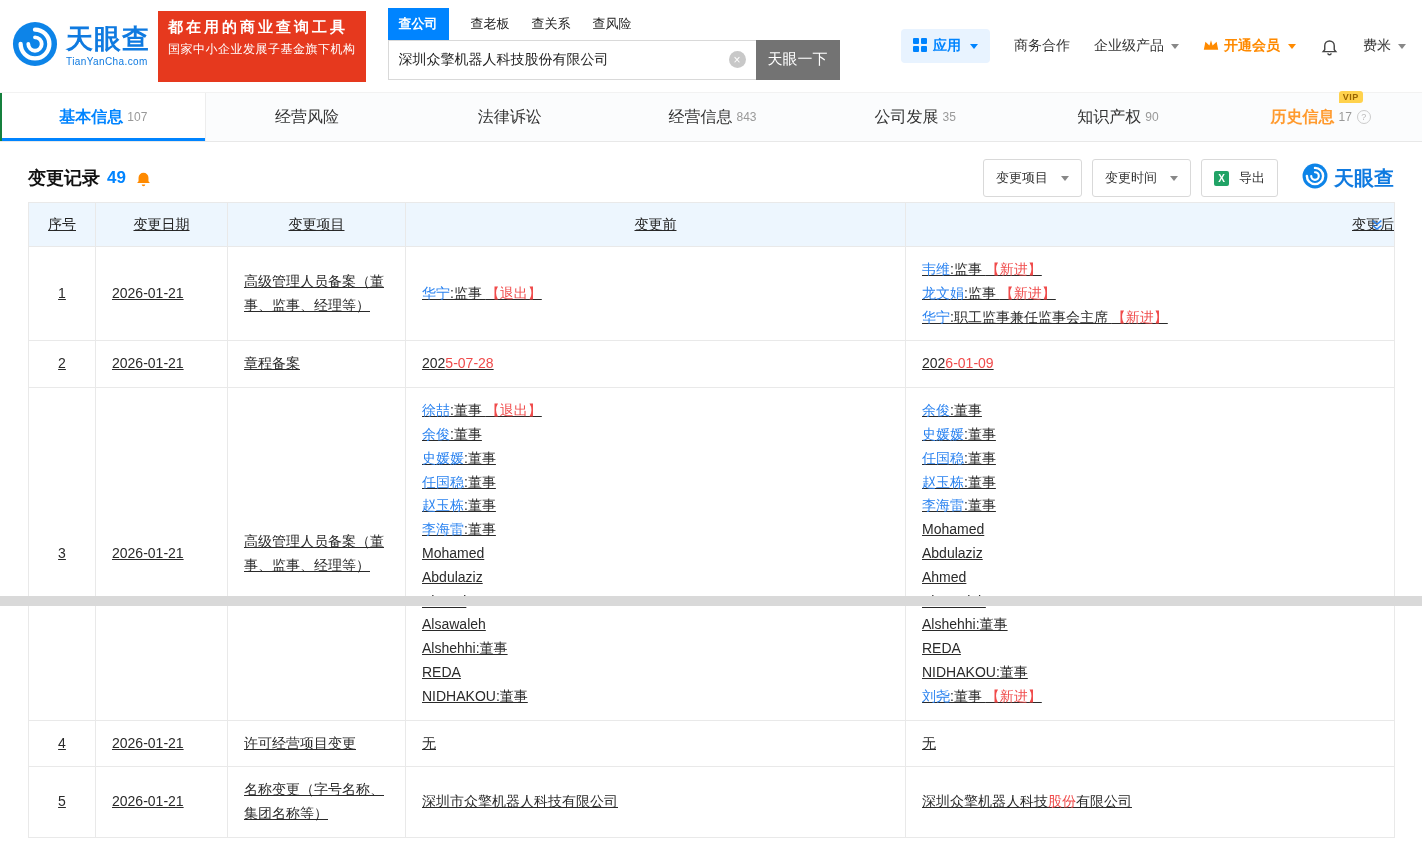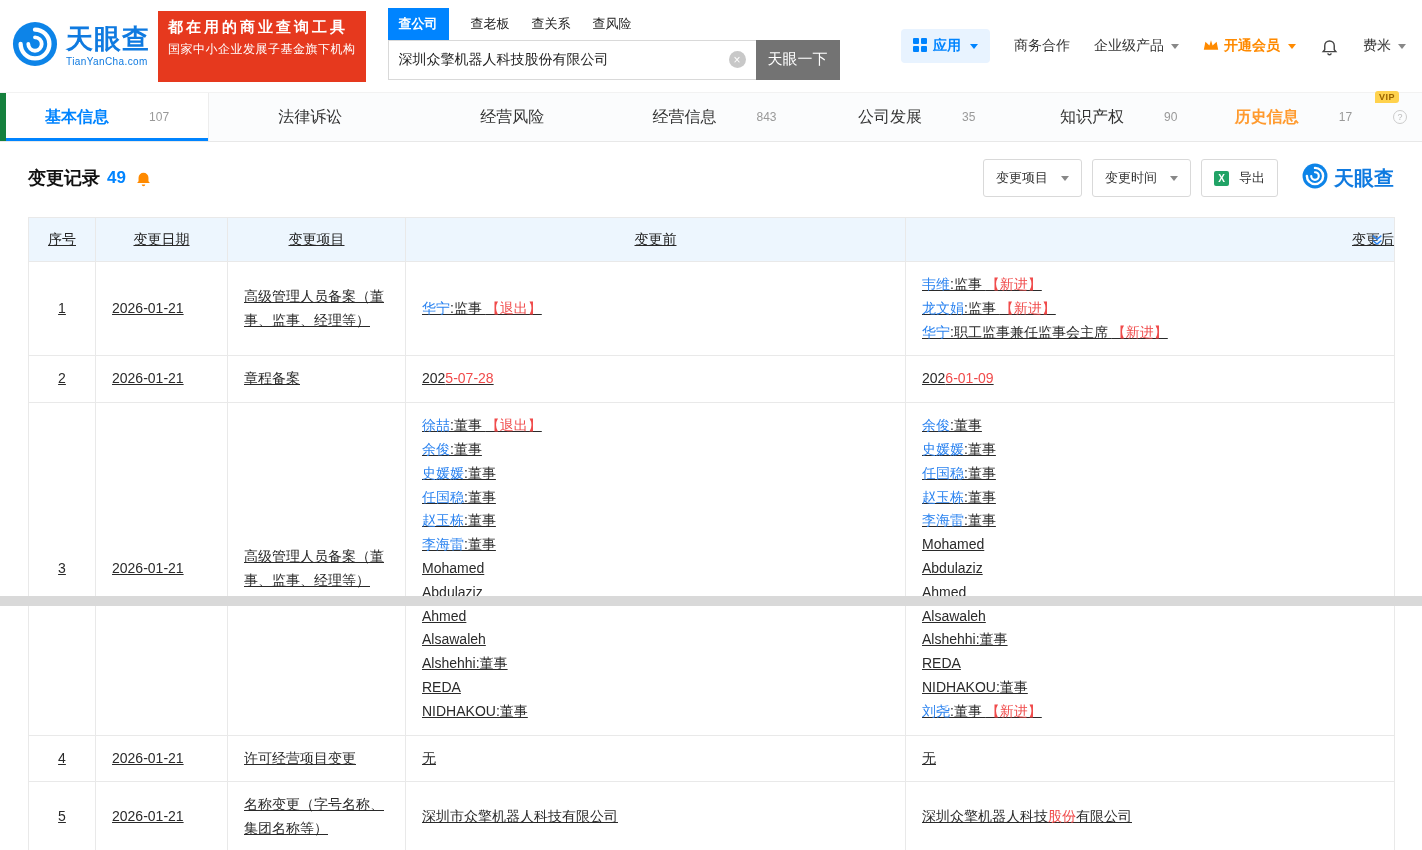--- a/index.html
+++ b/index.html
@@ -33,31 +33,31 @@
   .apps-btn { display:flex; align-items:center; gap:6px; background:#e8f3ff; color:#0084ff; font-weight:bold; padding:8px 12px; border-radius:4px; }
   .caret { display:inline-block; width:0; height:0; border-left:4px solid transparent; border-right:4px solid transparent; border-top:5px solid currentColor; margin-left:3px; }
   .caret.gray { border-top-color:#888; }
   .hlink { display:flex; align-items:center; gap:4px; }
   .vip-link { display:flex; align-items:center; gap:5px; color:#ff8a00; font-weight:bold; }
   .bellbtn { display:flex; align-items:center; }
 
   
   .nav-tabs { display:flex; height:50px; background:#fbfcfd; border-top:1px solid #f2f2f2; border-bottom:1px solid #e8e8e8; }
   .nav-tab { flex:1; display:flex; align-items:center; justify-content:center; font-size:16px; color:#333; position:relative; }
-  .tab-inner { position:relative; display:flex; align-items:center;gap:36px; }
+  .tab-inner { position:relative; display:flex; align-items:center; }
   .count { font-size:12px; color:#999; margin-left:4px; font-weight:normal; }
-  .nav-tab.active { background:#fff; color:#0084ff; font-weight:bold; border-left:6px solid #15803d; border-right:1px solid #ededed; }
+  .nav-tab.active { background:#fff; color:#0084ff; font-weight:bold; border-left:2px solid #15803d; border-right:1px solid #ededed; }
   .nav-tab.active::after { content:""; position:absolute; bottom:0; left:0; right:0; height:3px; background:#0084ff; }
   .nav-tab.orange { color:#ff9a2e; font-weight:bold; }
   .vip-badge { position:absolute; top:-16px; right:8px; background:#ffd24d; color:#9a6400; font-size:9px; font-weight:bold; padding:1px 4px; border-radius:3px 3px 3px 0; letter-spacing:0.5px; }
   .q-circle { width:14px; height:14px; border-radius:50%; border:1px solid #ccc; color:#bbb; font-size:9px; display:flex; align-items:center; justify-content:center; margin-left:5px; font-weight:normal; }
   .q-circle::before { content:"?"; }
 
   
-  .section-bar { display:flex; align-items:center; padding:17px 28px 20px; }
+  .section-bar { display:flex; align-items:center; padding:17px 28px 5px; }
   .section-title { font-size:18px; font-weight:bold; color:#111; }
   .section-count { font-size:17px; font-weight:bold; color:#0084ff; margin-left:7px; }
   .bell-badge { margin-left:9px; display:flex; align-items:center; }
   .bar-right { margin-left:auto; display:flex; align-items:center; gap:10px; }
   .filter-btn { display:flex; align-items:center; gap:10px; background:#fff; border:1px solid #d9d9d9; border-radius:3px; padding:9px 12px; font-size:13px; color:#333; font-family:inherit; }
   .xls { width:15px; height:15px; background:#21a366; color:#fff; border-radius:2px; font-size:10px; font-weight:bold; display:flex; align-items:center; justify-content:center; }
   .xls::before { content:"X"; }
   .brand { display:flex; align-items:center; gap:6px; margin-left:14px; }
   .brand-text { font-size:20px; font-weight:bold; color:#0f7ae0; }
 
@@ -159,26 +159,26 @@
 
   <nav class="nav-tabs" data-interactable="false">
     <div class="nav-tab active" data-interactable="true">
       <span class="tab-inner">
         <span data-interactable="false">基本信息</span>
         <span class="count" data-interactable="false">107</span>
       </span>
     </div>
     <div class="nav-tab" data-interactable="true">
       <span class="tab-inner">
+          <span data-interactable="false">经营风险</span>
+        </span>
+    </div>
+    <div class="nav-tab" data-interactable="true">
+      <span class="tab-inner">
           <span data-interactable="false">法律诉讼</span>
-        </span>
-    </div>
-    <div class="nav-tab" data-interactable="true">
-      <span class="tab-inner">
-          <span data-interactable="false">经营风险</span>
         </span>
     </div>
     <div class="nav-tab" data-interactable="true">
       <span class="tab-inner">
         <span data-interactable="false">经营信息</span>
         <span class="count" data-interactable="false">843</span>
       </span>
     </div>
     <div class="nav-tab" data-interactable="true">
       <span class="tab-inner">

